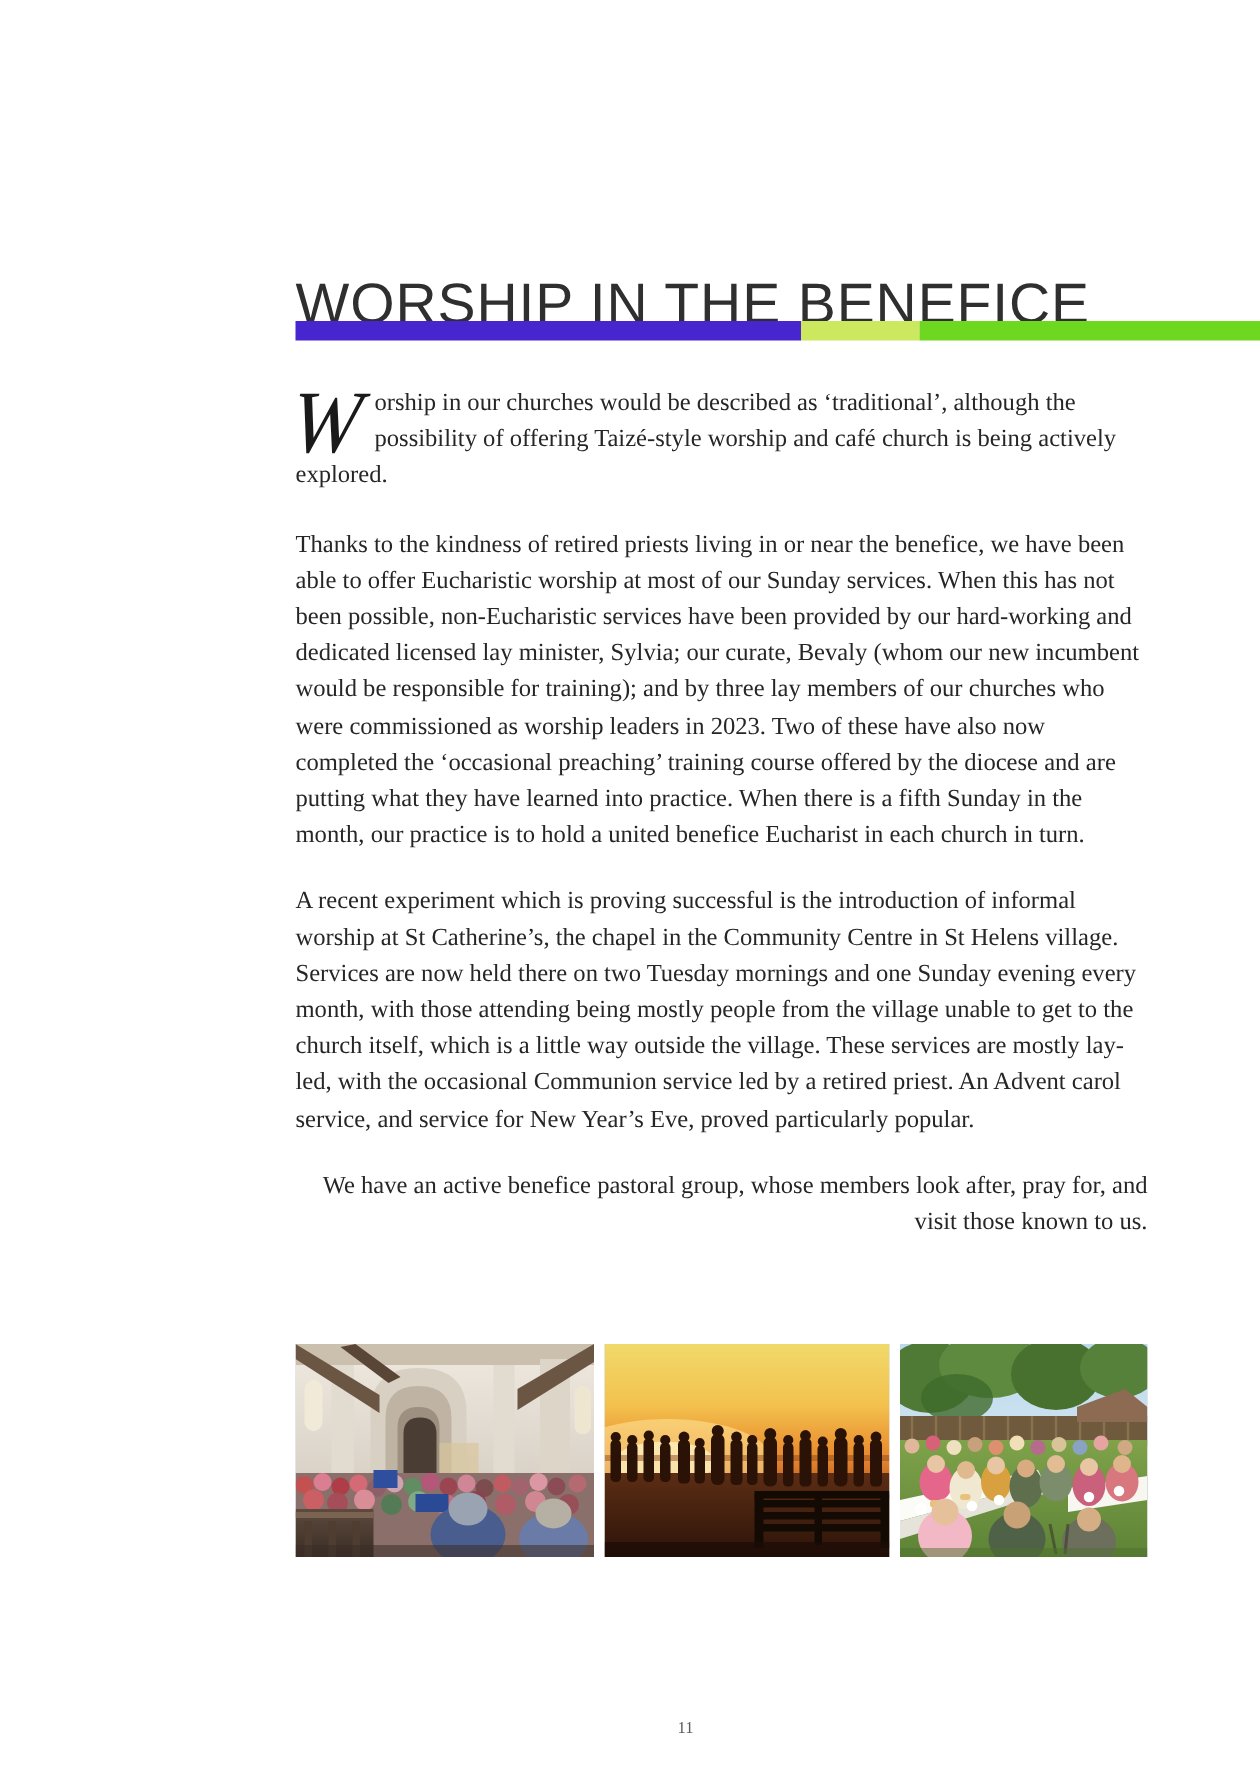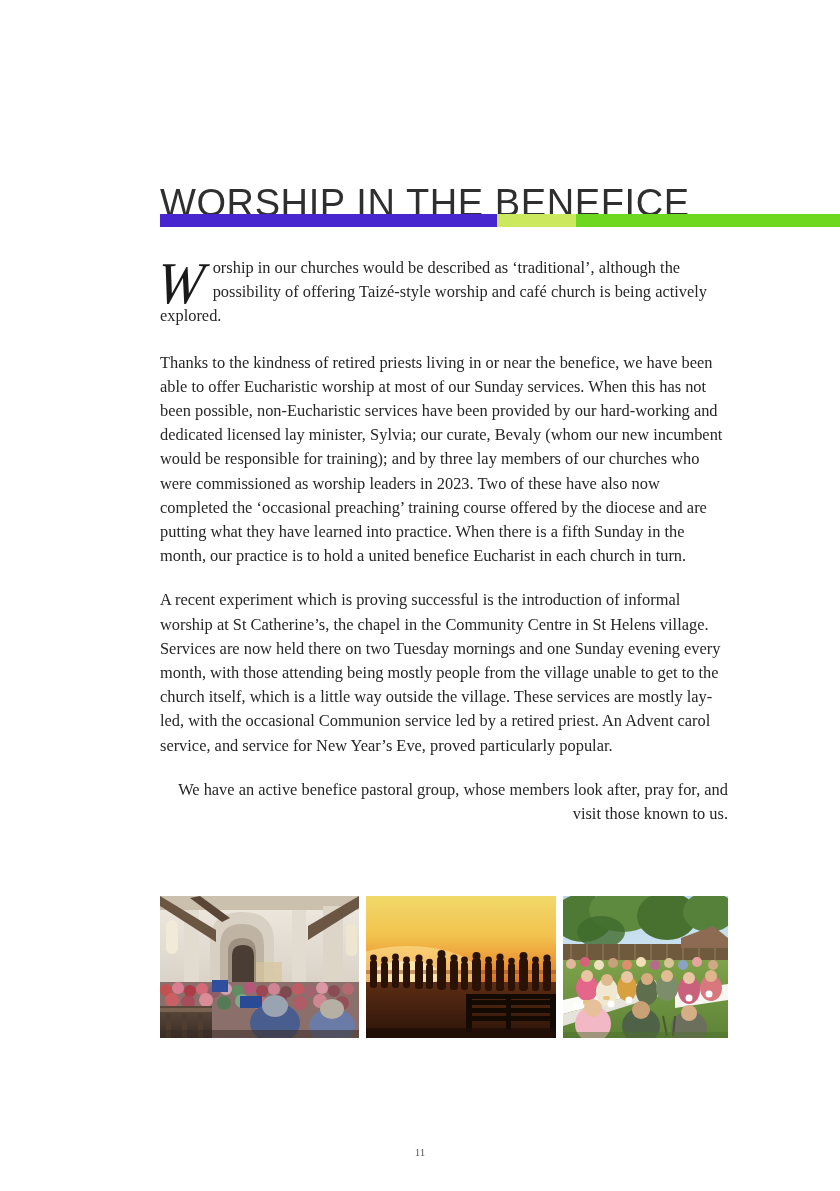--- a/index.html
+++ b/index.html
@@ -13,20 +13,21 @@
     position: relative;
     overflow: hidden;
     font-family: "Liberation Serif", serif;
   }
 
   
   .page {
     position: absolute;
     inset: 0;
     background: #ffffff;
+    margin-left: 37px;
   }
 
   
   .page-title {
     position: absolute;
     left: 160px;
     top: 155px;
     width: 640px;
     font-family: "Liberation Sans", sans-serif;
     font-weight: 300;

